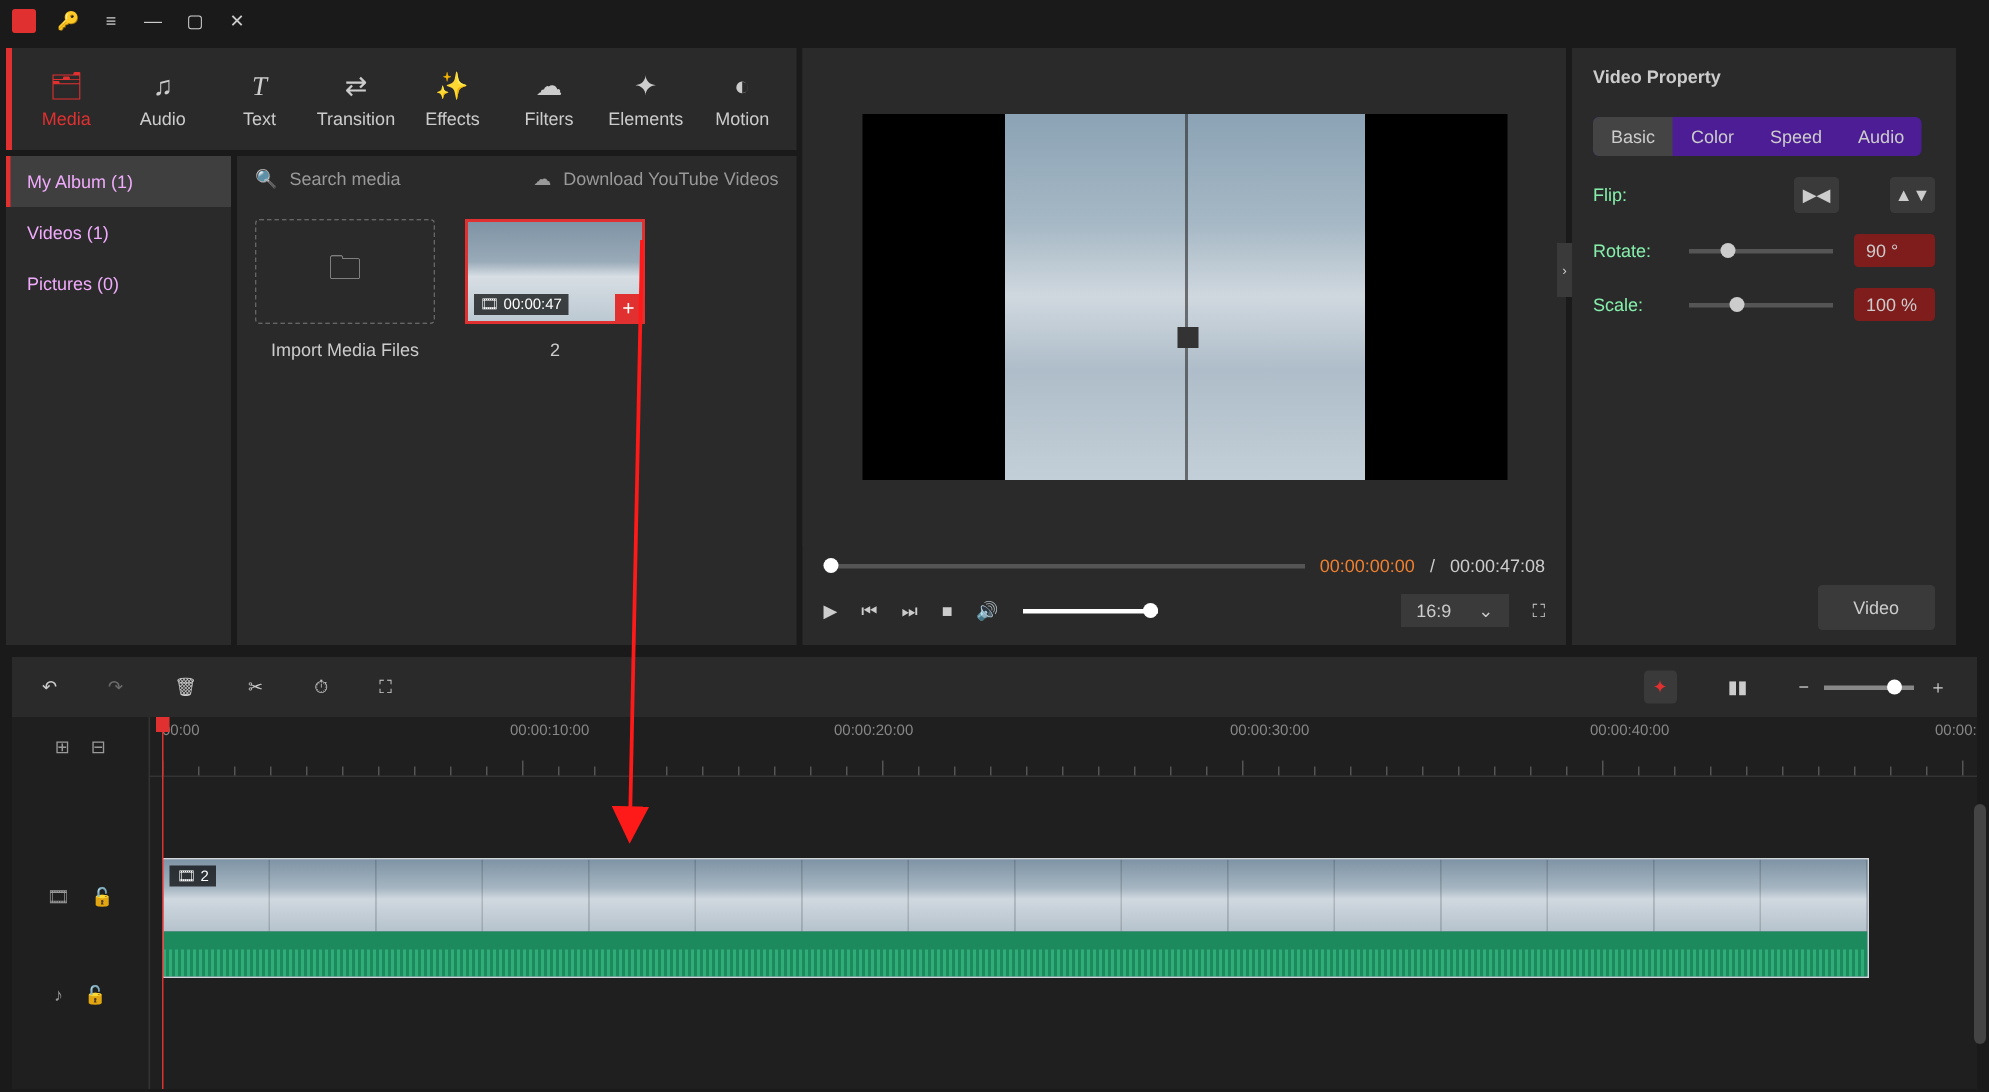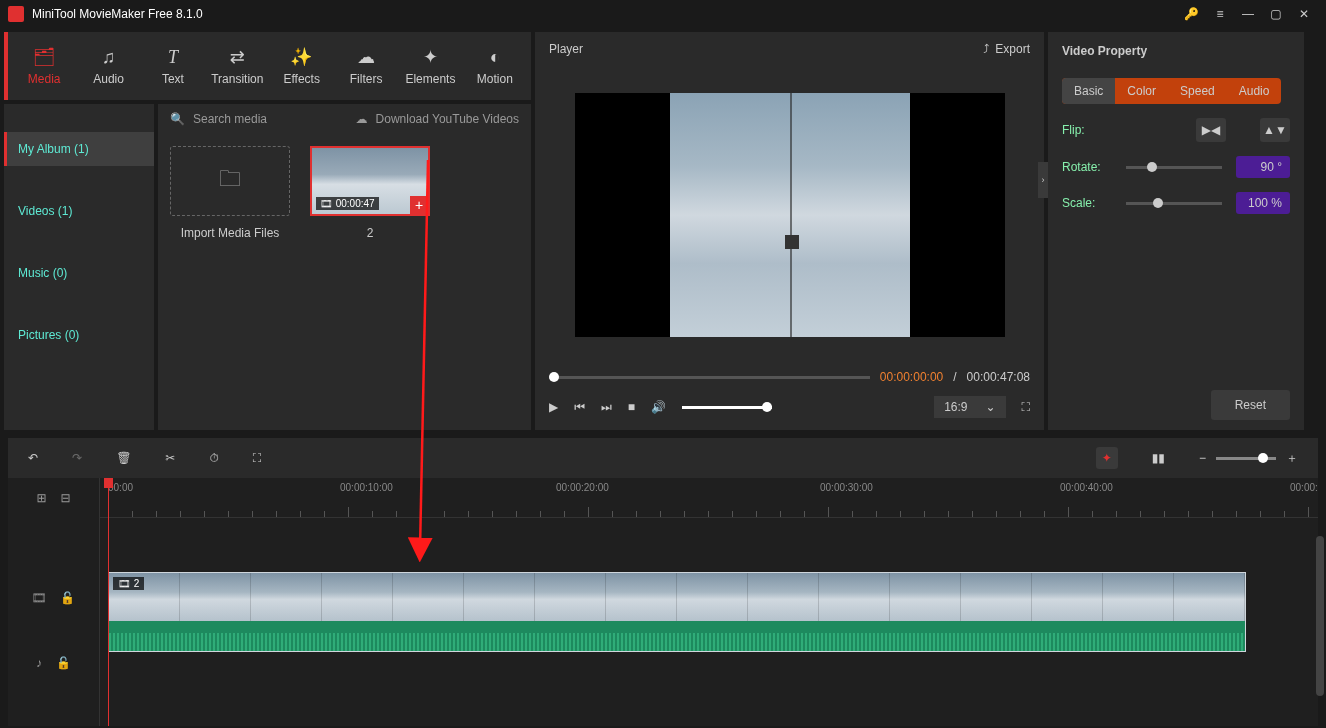--- a/index.html
+++ b/index.html
@@ -12,21 +12,21 @@
 .titlebar .ctrl { width: 28px; text-align: center; color: #ccc; cursor: pointer; }
 .titlebar .key { color: #f5c518; }
 
 
 .maintabs { height: 68px; background: #2a2a2a; display: flex; padding: 0 4px; border-left: 4px solid #e03030; margin: 4px 4px 0 4px; width: 527px; }
 .maintabs .tab { width: 65px; display: flex; flex-direction: column; align-items: center; justify-content: center; cursor: pointer; color: #ccc; font-size: 12px; gap: 4px; }
 .maintabs .tab.active { color: #e03030; }
 .maintabs .icon { font-size: 18px; height: 22px; display: flex; align-items: center; }
 
 .sidebar { width: 150px; background: #2a2a2a; }
-.sidebar .item { padding: 10px 14px; cursor: pointer; color: #5eead4; margin-top: 28px; }
+.sidebar .item { padding: 10px 14px; cursor: pointer; color: #f0abfc; }
 .sidebar .item.active { background: #3f3f3f; border-left: 3px solid #e03030; padding-left: 11px; }
 
 .mediapane { flex: 1; background: #2a2a2a; display: flex; flex-direction: column; }
 .mediapane .topbar { display: flex; align-items: center; padding: 8px 12px; color: #999; gap: 8px; }
 .mediapane .topbar .search { flex: 1; }
 .mediapane .thumbs { display: flex; padding: 12px; gap: 20px; align-items: flex-start; }
 
 .importbox { width: 120px; text-align: center; }
 .importbox .dash { height: 70px; border: 1.5px dashed #666; border-radius: 3px; display: flex; align-items: center; justify-content: center; color: #999; font-size: 22px; }
 .importbox .cap { margin-top: 10px; color: #ccc; font-size: 12px; }
@@ -51,29 +51,29 @@
 .player .seek .cur { color: #f08030; }
 .player .controls { display: flex; align-items: center; padding: 6px 14px 12px; gap: 16px; color: #ccc; }
 .player .controls .vol { width: 90px; height: 3px; background: #fff; position: relative; }
 .player .controls .vol::after { content:''; position:absolute; right:0; top:-4px; width:10px; height:10px; background:#fff; border-radius:50%; }
 .player .controls .spacer { flex: 1; }
 .player .ratio { background: #3a3a3a; padding: 4px 10px; display: flex; gap: 18px; align-items: center; cursor: pointer; }
 
 
 .props { width: 256px; background: #2a2a2a; display: flex; flex-direction: column; padding: 10px 14px; gap: 14px; position: relative; }
 .props .title { color: #ccc; padding: 2px 0 6px; font-weight: bold; }
-.props .tabs { display: flex; background: #c2410c; border-radius: 4px; overflow: hidden; width: fit-content; text-align: center; }
+.props .tabs { display: flex; background: #4c1d95; border-radius: 4px; overflow: hidden; width: fit-content; text-align: center; }
 .props .tabs .t { padding: 6px 12px; cursor: pointer; color: #ccc; font-size: 12px; }
 .props .tabs .t.active { background: #444; }
 .props .row { display: flex; align-items: center; gap: 10px; }
 .props .row .lbl { width: 50px; color: #86efac; }
 .props .iconbtn { width: 30px; height: 24px; background: #3a3a3a; display: flex; align-items: center; justify-content: center; cursor: pointer; border-radius: 3px; }
 .props .slider { flex: 1; height: 3px; background: #555; position: relative; margin: 0 4px; }
 .props .slider .knob { position: absolute; top: -4px; width: 10px; height: 10px; background: #ccc; border-radius: 50%; }
-.props .valbox { background: #4c1d95; padding: 4px 8px; border-radius: 3px; min-width: 54px; text-align: right; }
+.props .valbox { background: #7f1d1d; padding: 4px 8px; border-radius: 3px; min-width: 54px; text-align: left; }
 .props .reset { margin-top: auto; align-self: flex-end; background: #3a3a3a; padding: 8px 24px; cursor: pointer; border-radius: 3px; }
 .props .collapse { position: absolute; left: -10px; top: 130px; width: 10px; height: 36px; background: #3a3a3a; display:flex; align-items:center; justify-content:center; font-size:9px; cursor:pointer;}
 
 
 .tltoolbar { height: 40px; background: #2a2a2a; margin: 0 4px; display: flex; align-items: center; padding: 0 20px; gap: 34px; color: #ccc; }
 .tltoolbar .sp { flex: 1; }
 .tltoolbar .zoom { display: flex; align-items: center; gap: 10px; }
 .tltoolbar .zoom .zt { width: 60px; height: 3px; background: #888; position: relative; }
 .tltoolbar .zoom .zt::after { content:''; position:absolute; right:8px; top:-4px; width:10px; height:10px; background:#fff; border-radius:50%; }
 .tltoolbar .snapbtn { background:#3a3a3a; padding:4px 6px; border-radius:3px; color:#e03030; }
@@ -104,21 +104,20 @@
 
 .arrow { position: absolute; z-index: 50; pointer-events: none; }
 
 .scrollbar { position:absolute; right:2px; top:536px; width:8px; height:160px; background:#444; border-radius:4px;}
 </style>
 </head>
 <body>
 
 <div class="titlebar">
   <div class="logo"></div>
-  <div class="title">MiniTool MovieMaker Free 8.1.0</div>
   <div class="ctrl key">🔑</div>
   <div class="ctrl">≡</div>
   <div class="ctrl">—</div>
   <div class="ctrl">▢</div>
   <div class="ctrl">✕</div>
 </div>
 
 <div style="display:flex; margin:4px 4px 0 4px; gap:4px;">
   <div class="maintabs" style="margin:0;">
     <div class="tab active">
@@ -149,27 +148,20 @@
         <div class="icon">✦</div>
         <span>Elements</span>
       </div>
     <div class="tab">
         <div class="icon">◐</div>
         <span>Motion</span>
       </div>
   </div>
 
   <div class="player" style="height:398px;">
-    <div class="head">
-      <div class="title">Player</div>
-      <div class="export">
-        <span>⤴</span>
-        <span>Export</span>
-      </div>
-    </div>
     <div class="viewport">
       <div class="frame">
         <div class="video">
           <div style="position:absolute;left:50%;top:0;bottom:0;width:2px;background:rgba(40,40,40,.6);"></div>
           <div style="position:absolute;left:48%;top:58%;width:14px;height:14px;background:#333;"></div>
         </div>
       </div>
     </div>
     <div class="seek">
       <div class="track"></div>
@@ -220,29 +212,28 @@
         </div>
       <div class="valbox">90 °</div>
     </div>
     <div class="row">
       <div class="lbl">Scale:</div>
       <div class="slider">
           <div class="knob" style="left:28%;"></div>
         </div>
       <div class="valbox">100 %</div>
     </div>
-    <div class="reset">Reset</div>
+    <div class="reset">Video</div>
   </div>
 </div>
 
 <div style="position:absolute; left:4px; top:104px; width:527px; height:326px; display:flex; gap:4px;">
   <div class="sidebar">
     <div class="item active">My Album (1)</div>
     <div class="item">Videos (1)</div>
-    <div class="item">Music (0)</div>
     <div class="item">Pictures (0)</div>
   </div>
   <div class="mediapane">
     <div class="topbar">
       <span>🔍</span>
       <span class="search" placeholder="Search media">Search media</span>
       <span>☁</span>
       <span>Download YouTube Videos</span>
     </div>
     <div class="thumbs">

